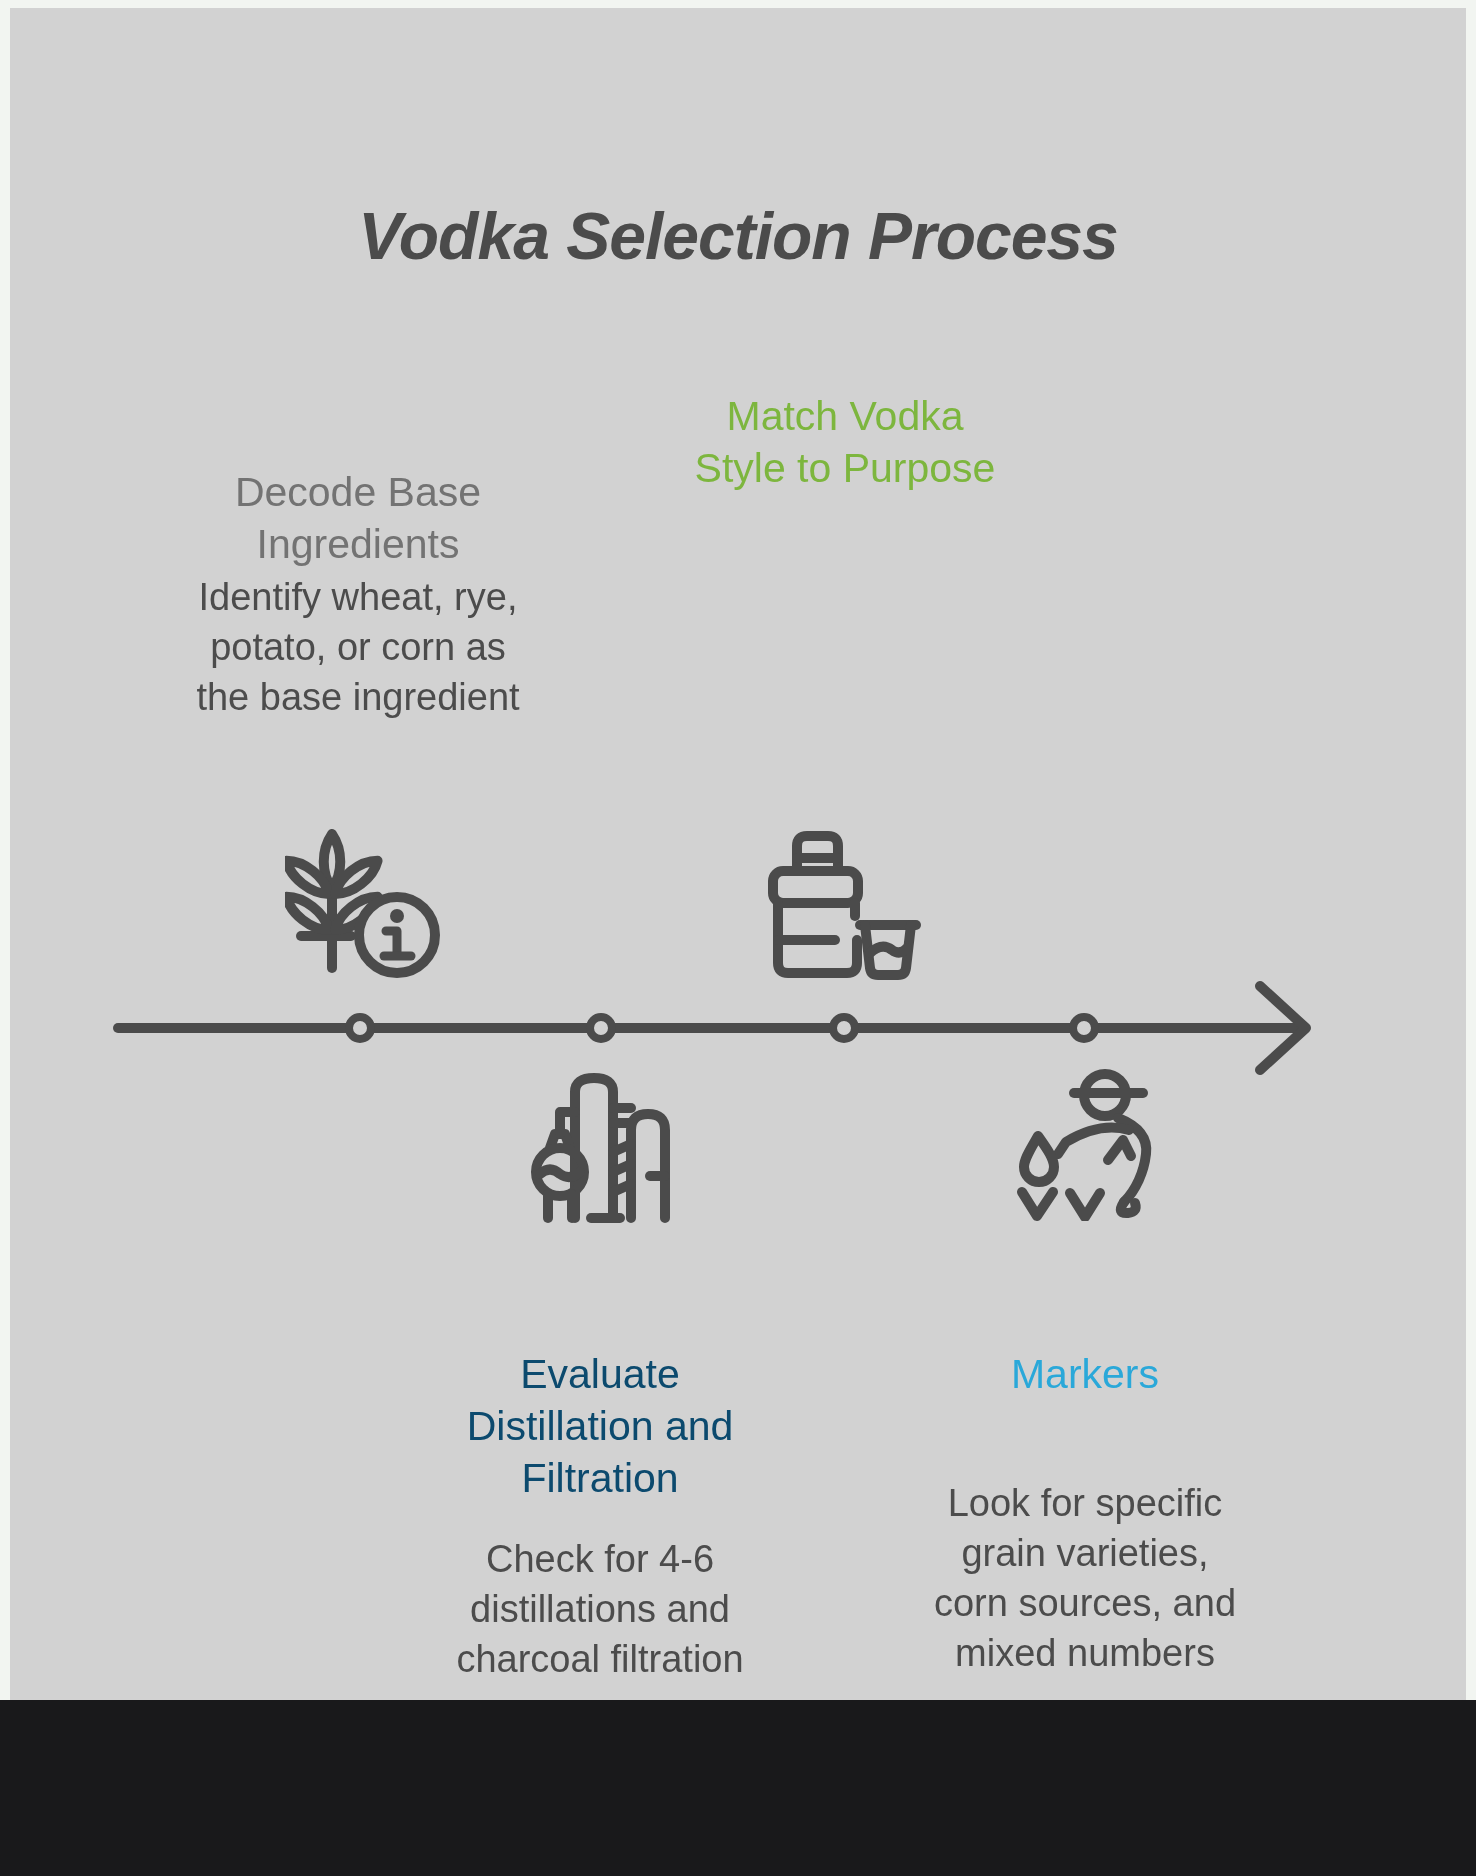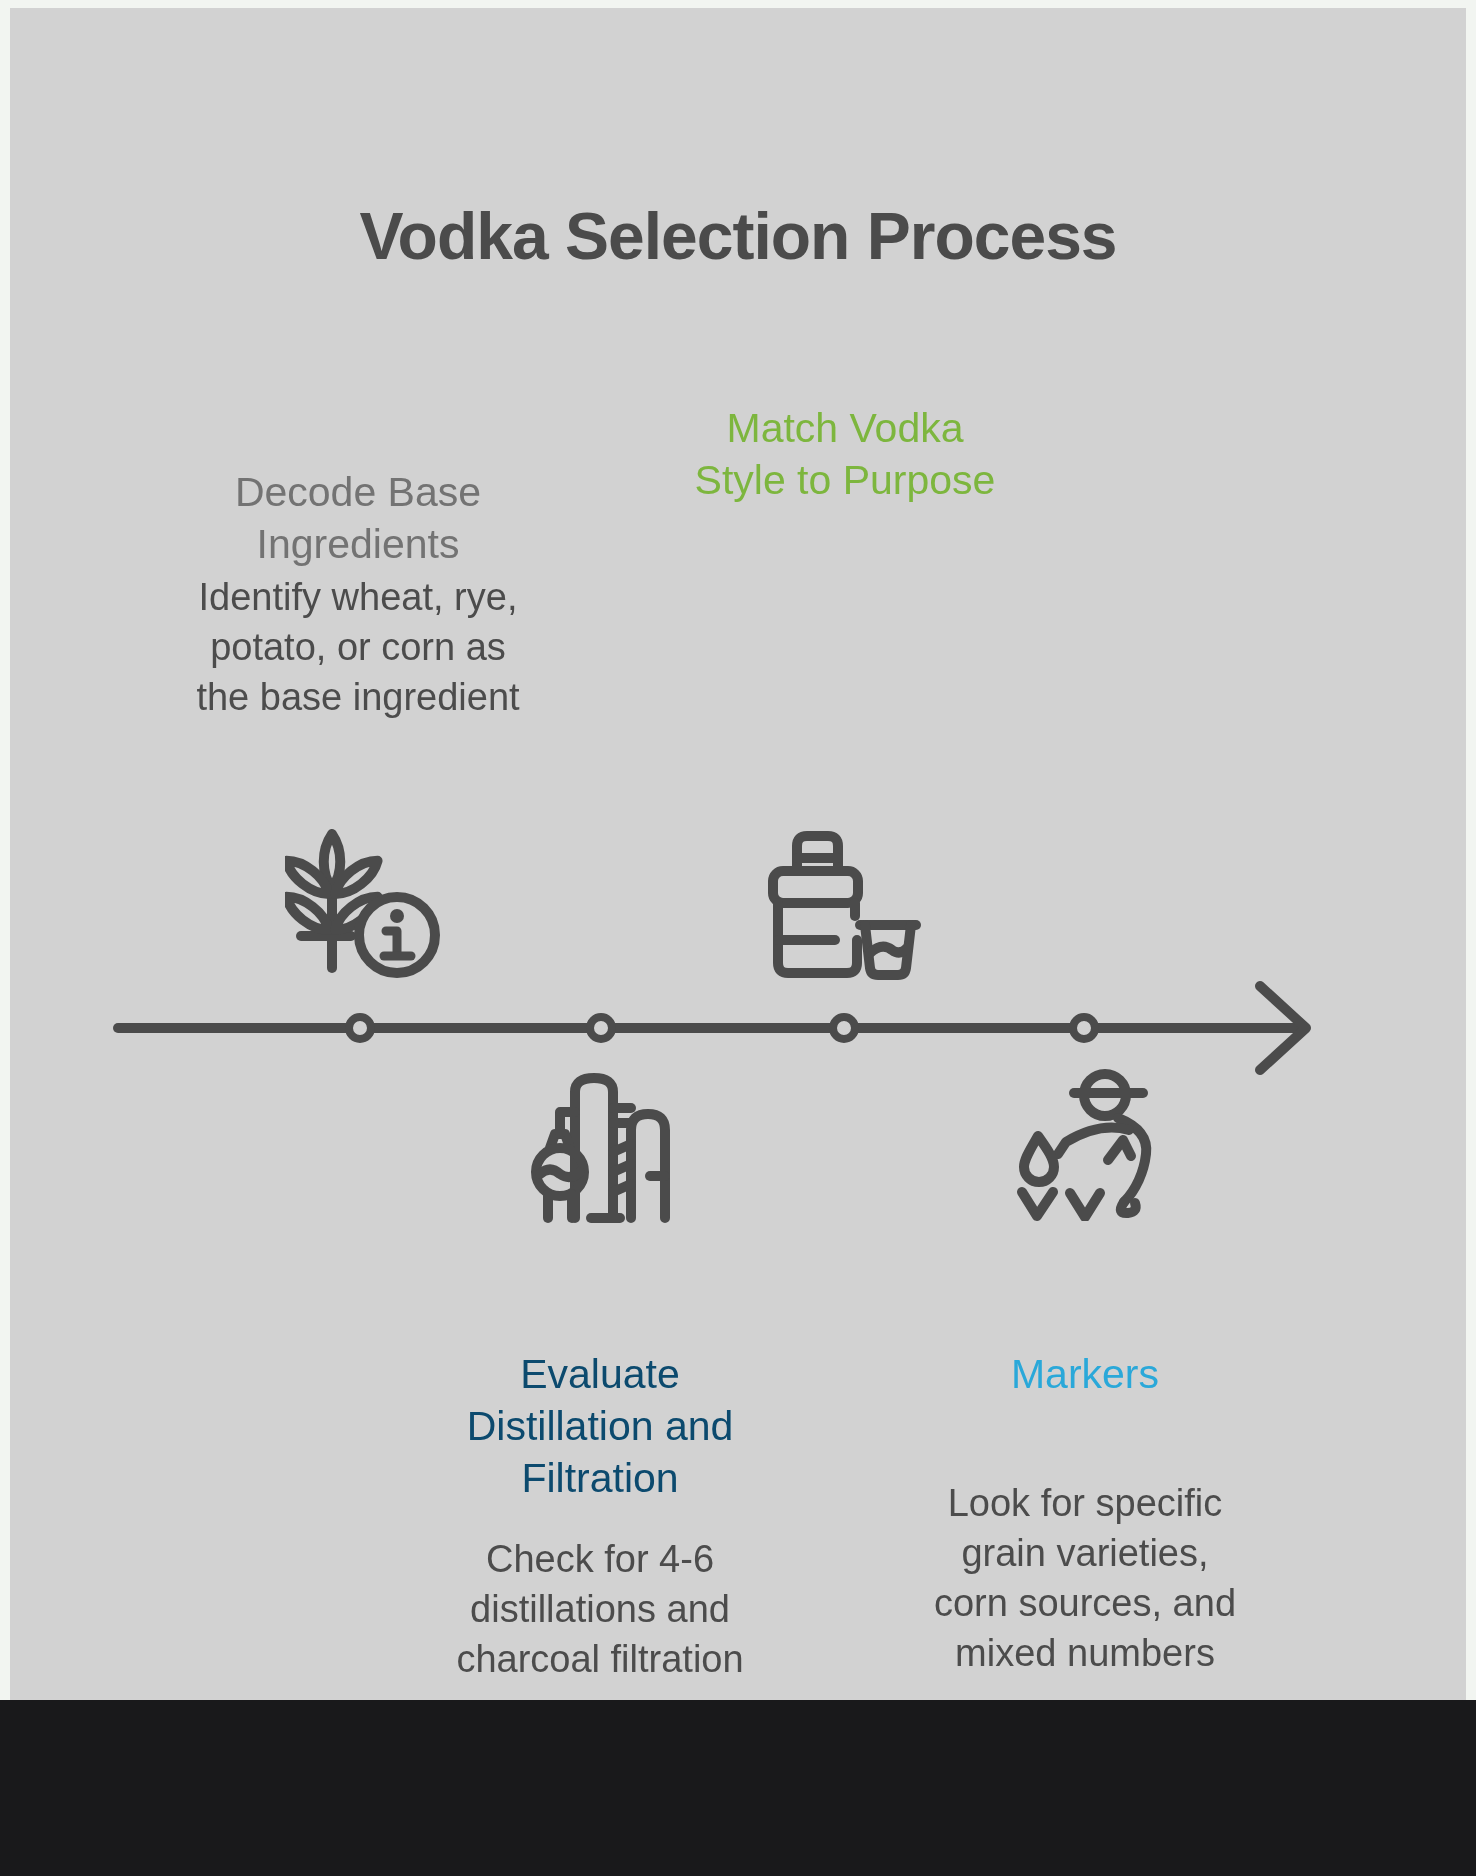--- a/index.html
+++ b/index.html
@@ -25,37 +25,38 @@
   }
   .title{
     position:absolute;
     left:0; top:198px;
     width:1476px;
     text-align:center;
     font-size:66px;
     font-weight:bold;
     color:#4b4b4b;
     letter-spacing:-1px;
+    font-style:italic;
   }
   .txt{
     position:absolute;
     text-align:center;
   }
   .step-title{
     font-size:41px;
     line-height:52px;
   }
   .step-desc{
     font-size:38px;
     line-height:50px;
     color:#4c4c4c;
   }
   .pos-t1{left:178px; top:426px; width:360px;}
   .pos-d1{left:168px; top:572px; width:380px;}
-  .pos-t2{left:665px; top:390px; width:360px;margin-top:12px;}
+  .pos-t2{left:665px; top:390px; width:360px;}
   .pos-d2{left:665px; top:528px; width:360px;}
   .pos-t3{left:420px; top:1348px; width:360px;}
   .pos-d3{left:410px; top:1534px; width:380px;}
   .pos-t4{left:905px; top:1348px; width:360px;}
   .pos-d4{left:895px; top:1478px; width:380px;}
   .abs{position:absolute;}
   svg .stroked{
     fill:none;
     stroke:#4b4b4b;
     stroke-linecap:round;

